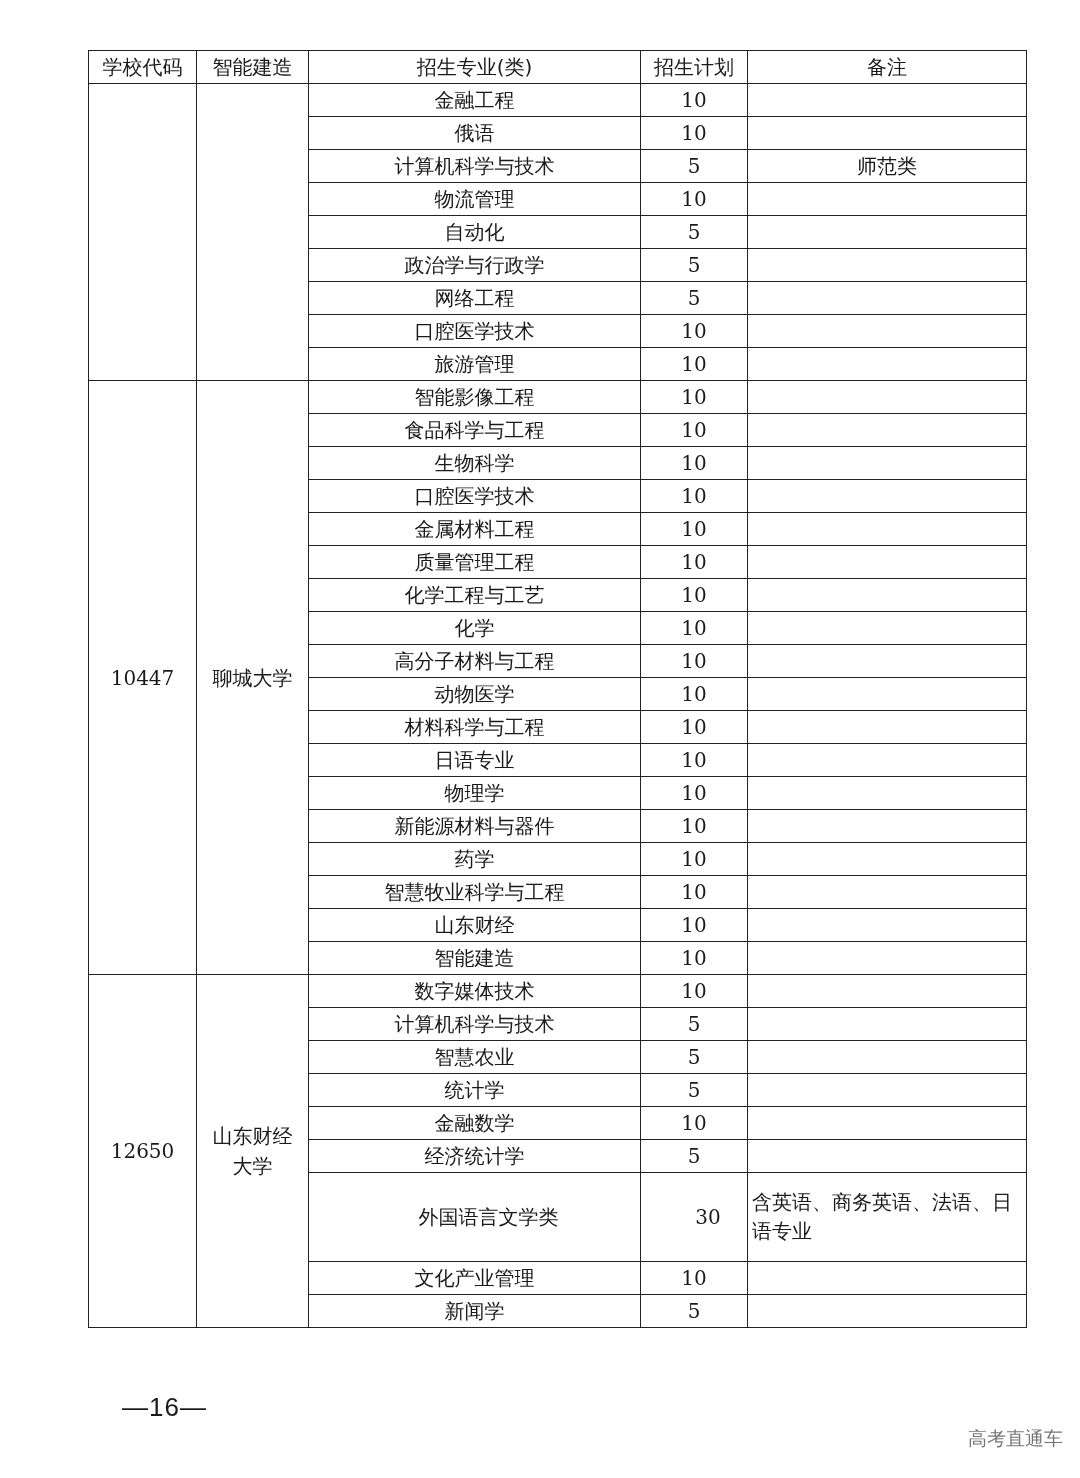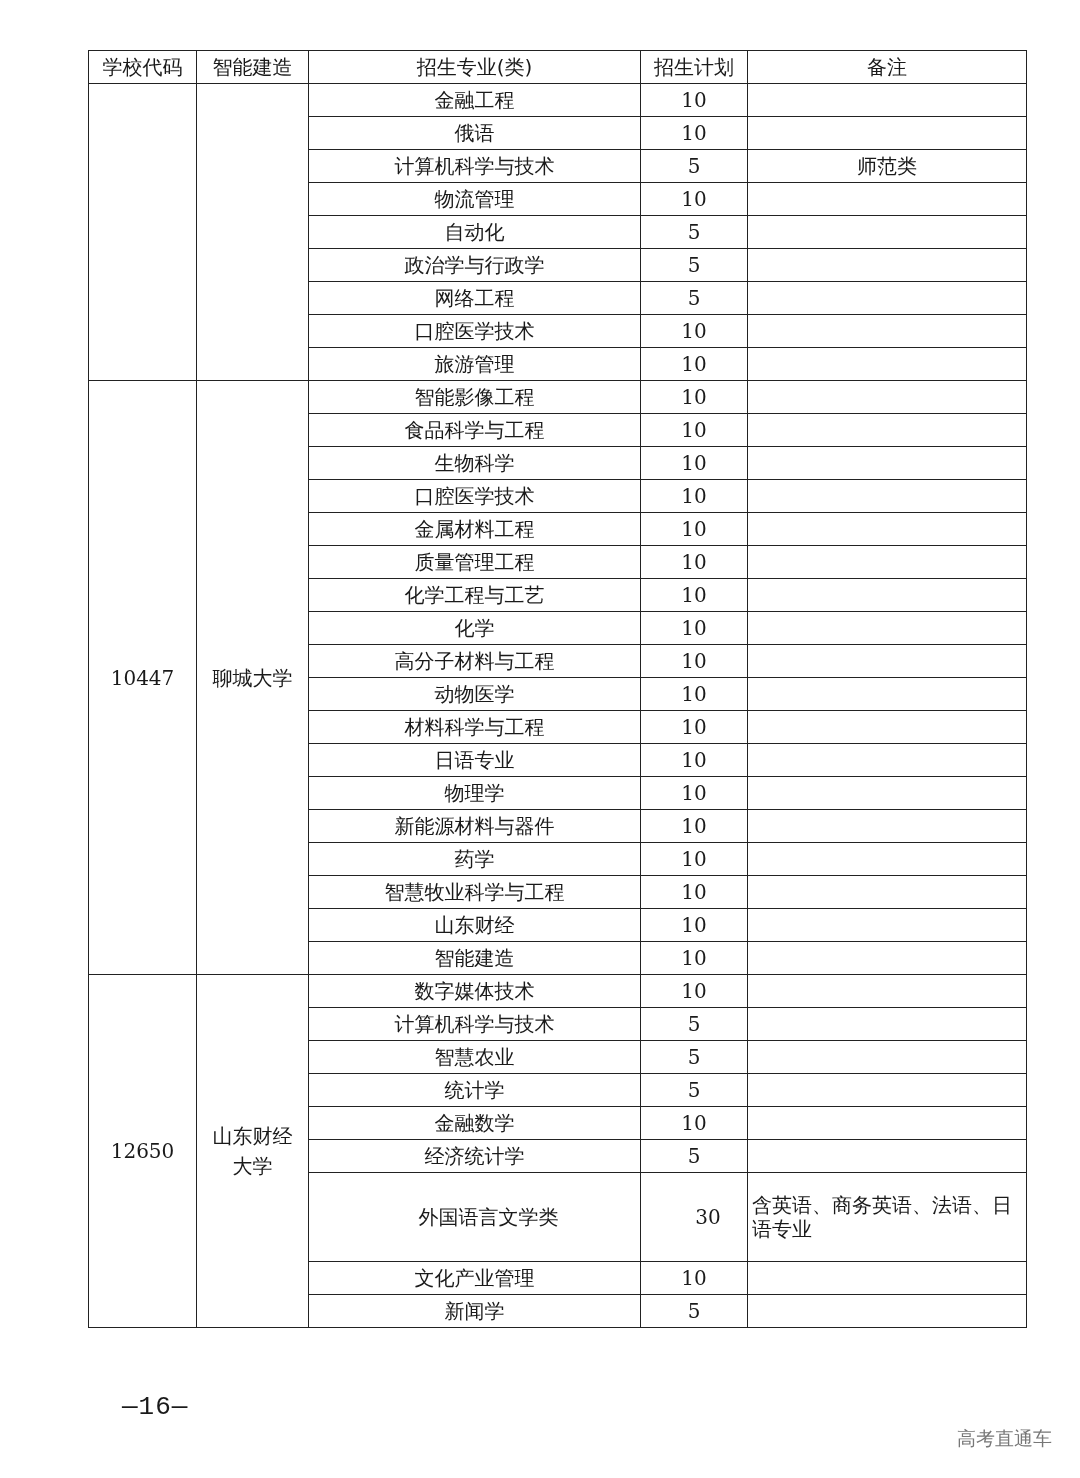--- a/index.html
+++ b/index.html
@@ -4,24 +4,24 @@
 <style>
   html, body { margin: 0; padding: 0; background: #ffffff; }
   body { width: 1080px; height: 1478px; position: relative; overflow: hidden;
          font-family: "DejaVu Serif", "Liberation Serif", serif; color: #1a1a1a; }
   table { position: absolute; left: 88px; top: 50px; border-collapse: collapse; width: 938px; table-layout: fixed; }
   col.c1 { width: 108px; } col.c2 { width: 112px; } col.c3 { width: 332px; } col.c4 { width: 107px; } col.c5 { width: 279px; }
   th, td { border: 1.5px solid #222; text-align: center; vertical-align: middle; padding: 0; font-size: 20px; line-height: 1.2; }
   th { height: 32px; font-family: "DejaVu Sans", "Liberation Sans", sans-serif; font-weight: normal; font-size: 20px; margin-left: 15px; }
   td { height: 32px; }
   td.tall { height: 88px; padding-left: 28px; }
-  td.note { text-align: left; padding-left: 4px; line-height: 24px; }
+  td.note { text-align: left; padding-left: 4px; line-height: 29px; }
   td.school-name { line-height: 30px; }
-  .page-num { position: absolute; left: 122px; top: 1392px; font-size: 26px; font-family: Liberation Mono, monospace; letter-spacing: 1px; }
-  .watermark { position: absolute; right: 28px; top: 1426px; font-size: 19px; color: #777; font-family: "DejaVu Sans", "Liberation Sans", sans-serif; }
+  .page-num { position: absolute; left: 122px; top: 1392px; font-size: 26px; font-family: Liberation Sans, sans-serif; letter-spacing: 1px; }
+  .watermark { position: absolute; right: 17px; top: 1426px; font-size: 19px; color: #777; font-family: "DejaVu Sans", "Liberation Sans", sans-serif; }
 </style>
 </head>
 <body>
 
 <table>
   <colgroup>
       <col class="c1">
       <col class="c2">
       <col class="c3">
       <col class="c4">

